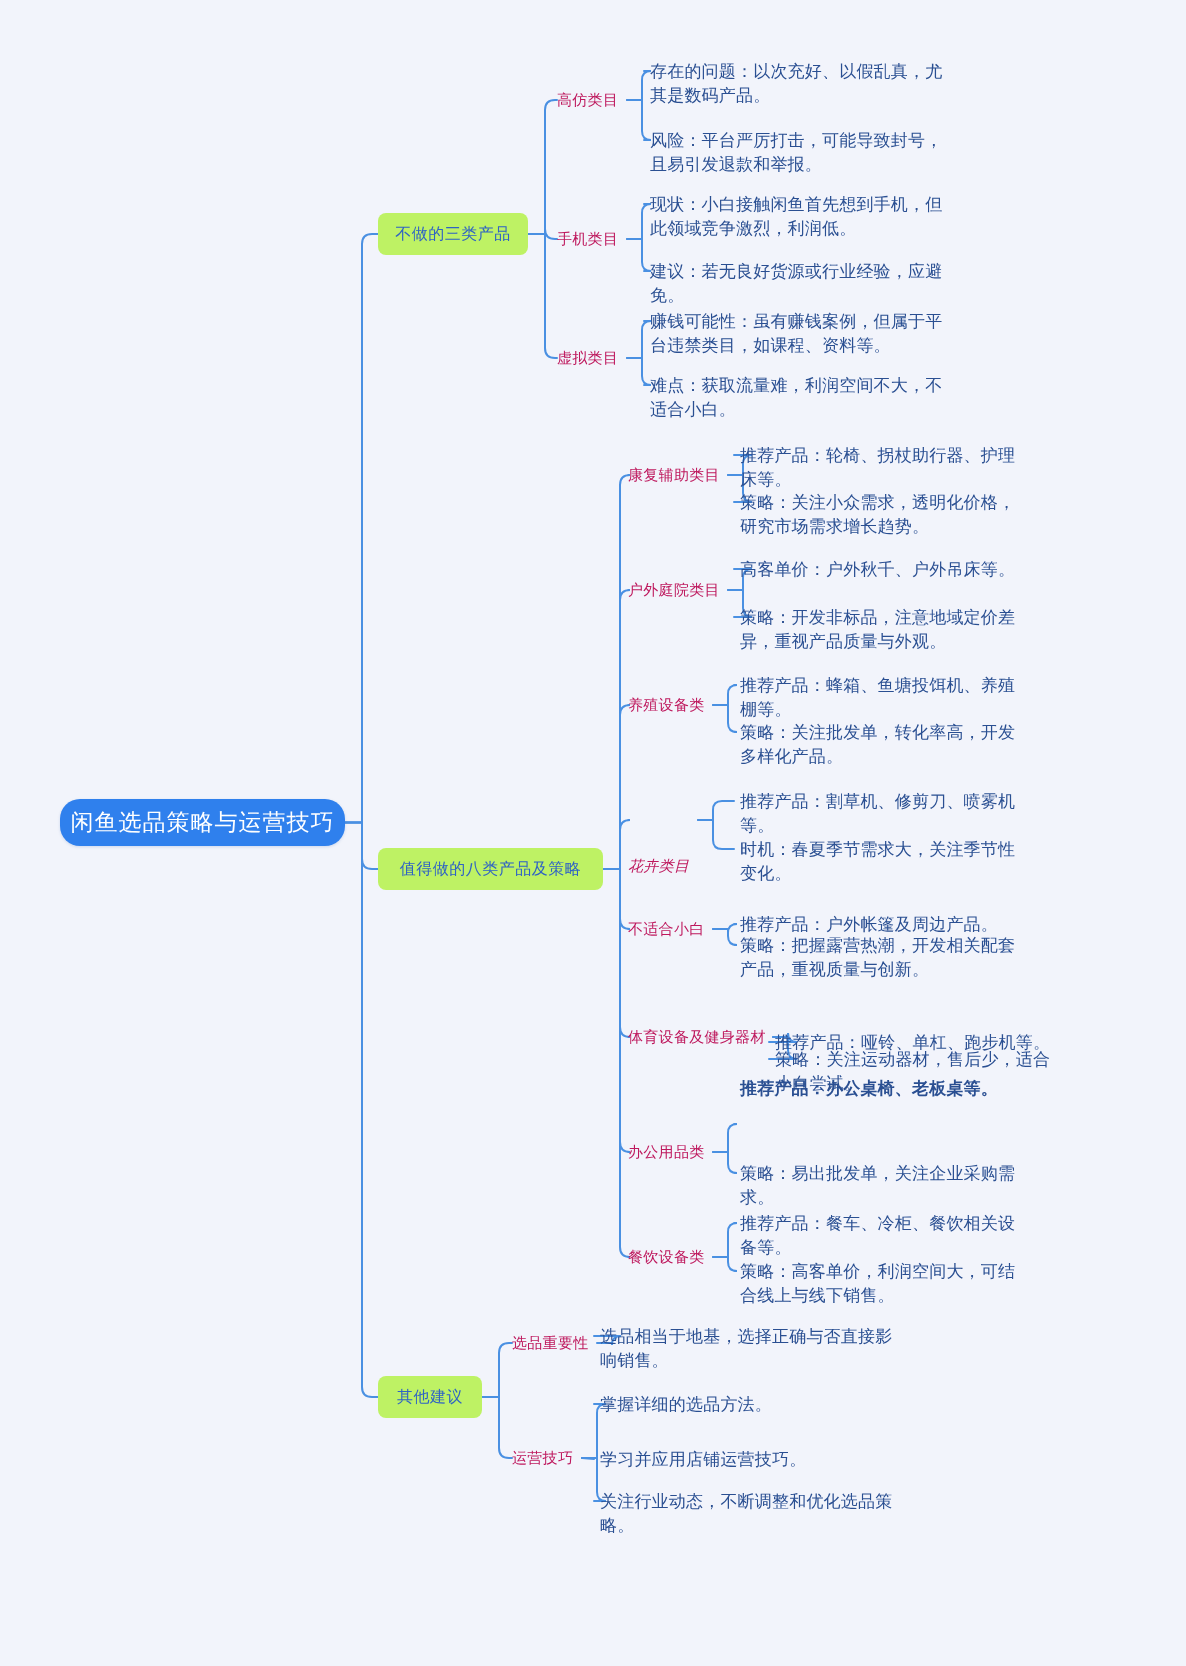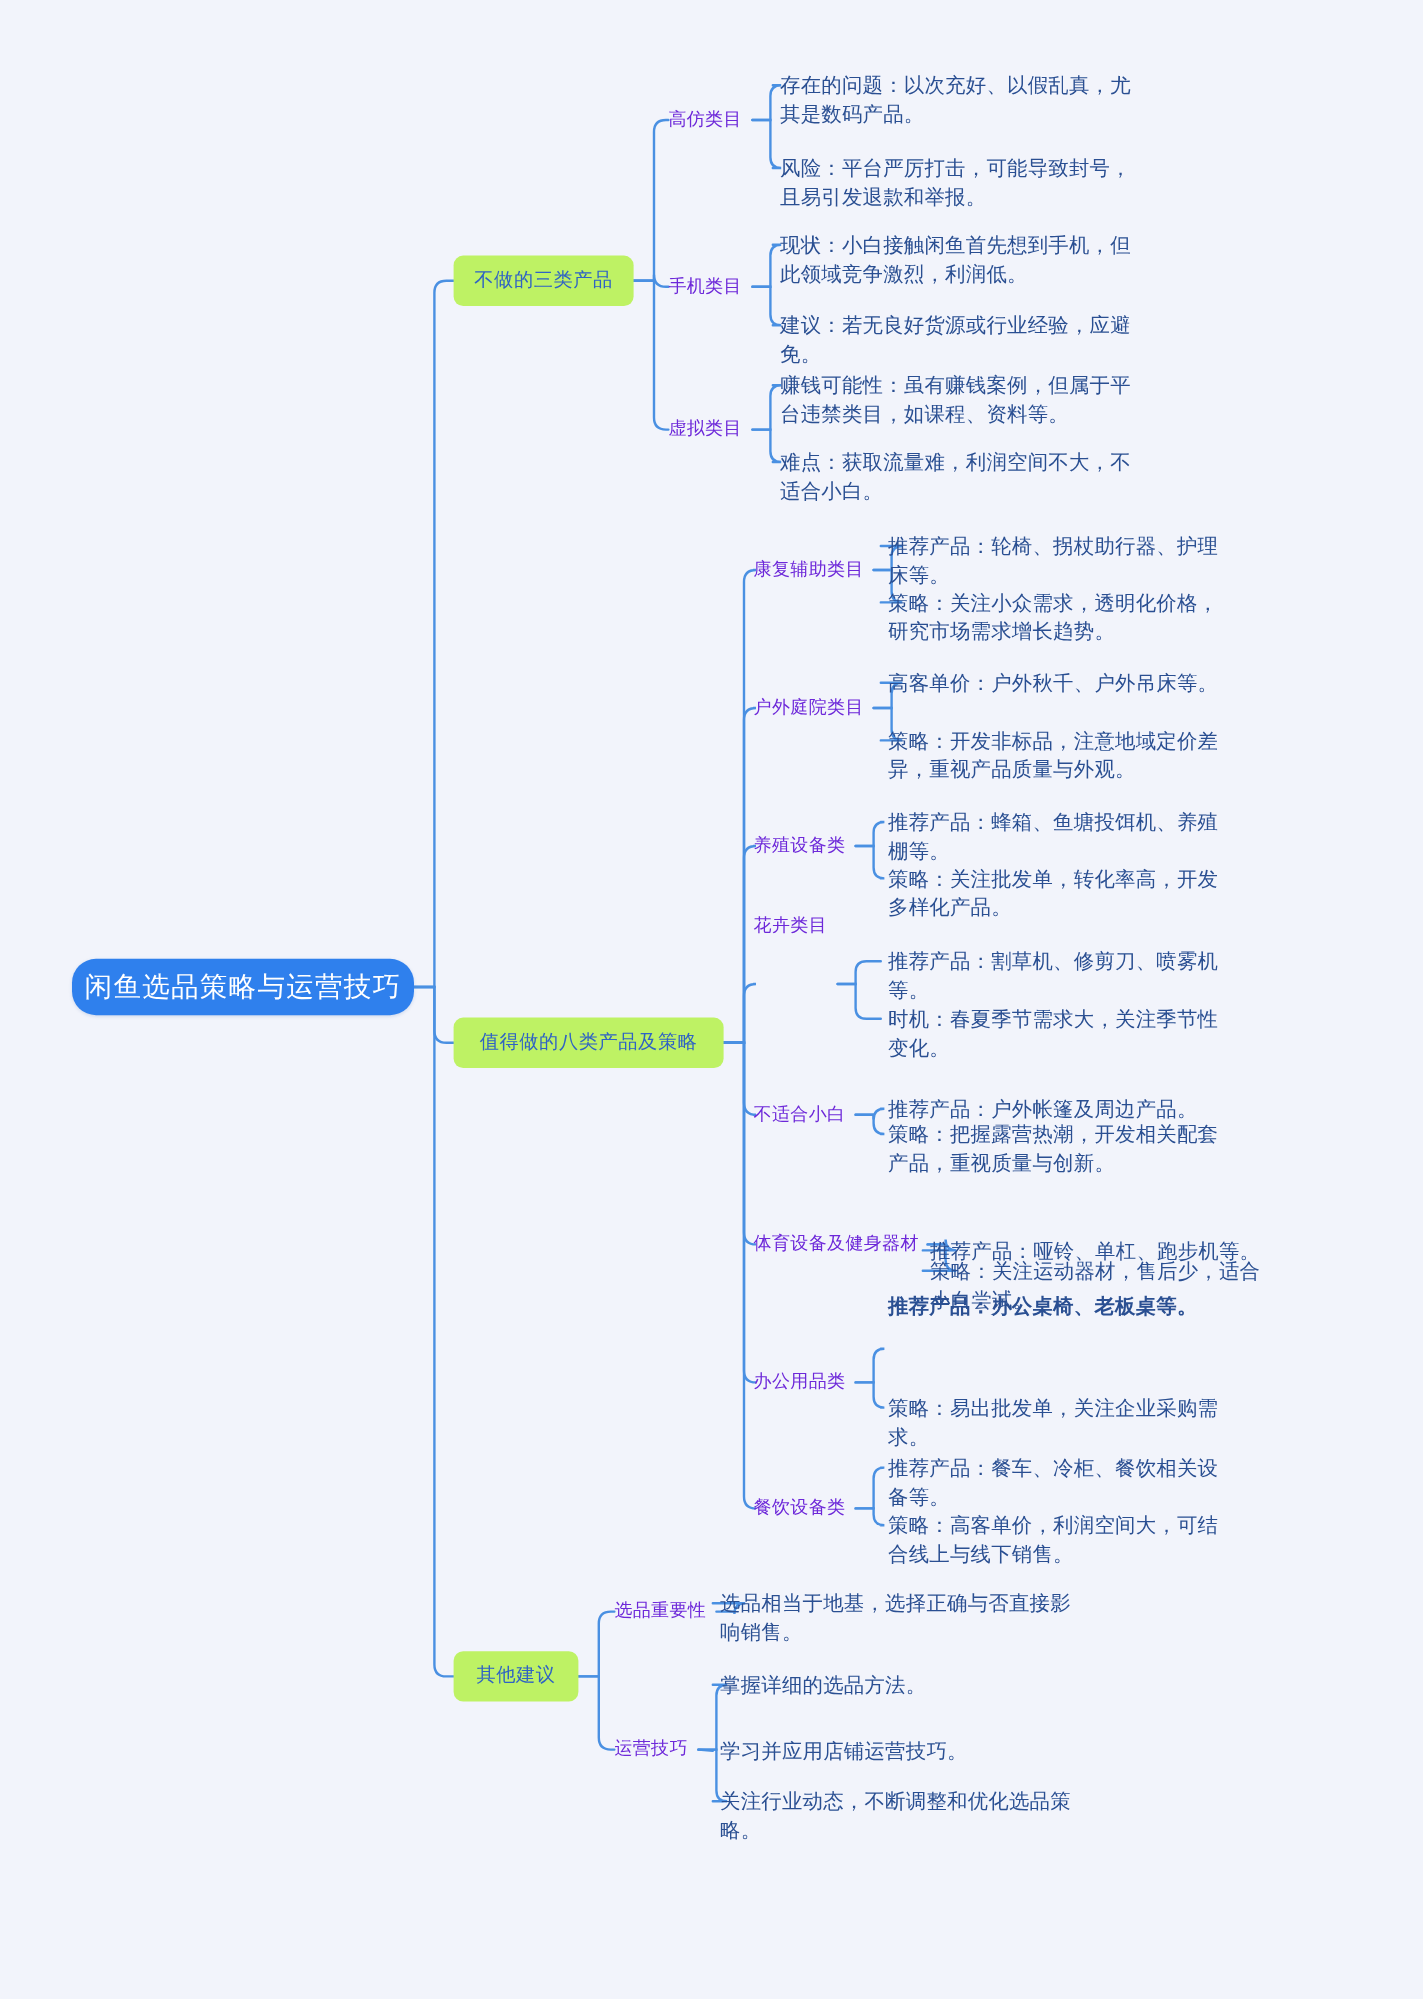--- a/index.html
+++ b/index.html
@@ -49,21 +49,21 @@
     color: #2f63c4;
     padding: 10px 16px;
     display: flex;
     align-items: center;
     justify-content: center;
     letter-spacing: .5px;
   }
   
   .lvl3 {
     font-size: 15px;
-    color: #6d28d9;
+    color: #be185d;
     letter-spacing: .3px;
   }
   
   .leaf {
     font-size: 17px;
     color: #2a4f92;
     letter-spacing: .2px;
   }
 </style>
 </head>
@@ -129,21 +129,21 @@
       <div class="node lvl2" style="left: 378px; top: 848px; width: 225px; height: 42px;">值得做的八类产品及策略</div>
       <div class="node lvl3" style="left: 628px; top: 464px;">康复辅助类目</div>
       <div class="node leaf" style="left: 740px; top: 444px; width: 290px;">推荐产品：轮椅、拐杖助行器、护理床等。</div>
       <div class="node leaf" style="left: 740px; top: 491px; width: 290px;">策略：关注小众需求，透明化价格，研究市场需求增长趋势。</div>
       <div class="node lvl3" style="left: 628px; top: 579px;">户外庭院类目</div>
       <div class="node leaf" style="left: 740px; top: 558px; width: 290px;">高客单价：户外秋千、户外吊床等。</div>
       <div class="node leaf" style="left: 740px; top: 606px; width: 290px;">策略：开发非标品，注意地域定价差异，重视产品质量与外观。</div>
       <div class="node lvl3" style="left: 628px; top: 694px;">养殖设备类</div>
       <div class="node leaf" style="left: 740px; top: 674px; width: 290px;">推荐产品：蜂箱、鱼塘投饵机、养殖棚等。</div>
       <div class="node leaf" style="left: 740px; top: 721px; width: 290px;">策略：关注批发单，转化率高，开发多样化产品。</div>
-      <div class="node lvl3" style="left: 628px; top: 761px;">花卉类目</div>
+      <div class="node lvl3" style="left: 628px; top: 855px; font-style: italic;">花卉类目</div>
       <div class="node leaf" style="left: 740px; top: 790px; width: 290px;">推荐产品：割草机、修剪刀、喷雾机等。</div>
       <div class="node leaf" style="left: 740px; top: 838px; width: 290px;">时机：春夏季节需求大，关注季节性变化。</div>
       <div class="node lvl3" style="left: 628px; top: 918px;">不适合小白</div>
       <div class="node leaf" style="left: 740px; top: 913px; width: 290px;">推荐产品：户外帐篷及周边产品。</div>
       <div class="node leaf" style="left: 740px; top: 934px; width: 290px;">策略：把握露营热潮，开发相关配套产品，重视质量与创新。</div>
       <div class="node lvl3" style="left: 628px; top: 1026px;">体育设备及健身器材</div>
       <div class="node leaf" style="left: 775px; top: 1031px; width: 280px;">推荐产品：哑铃、单杠、跑步机等。</div>
       <div class="node leaf" style="left: 775px; top: 1048px; width: 280px;">策略：关注运动器材，售后少，适合小白尝试。</div>
       <div class="node lvl3" style="left: 628px; top: 1141px;">办公用品类</div>
       <div class="node leaf" style="left: 740px; top: 1077px; width: 290px; font-weight: bold;">推荐产品：办公桌椅、老板桌等。</div>

